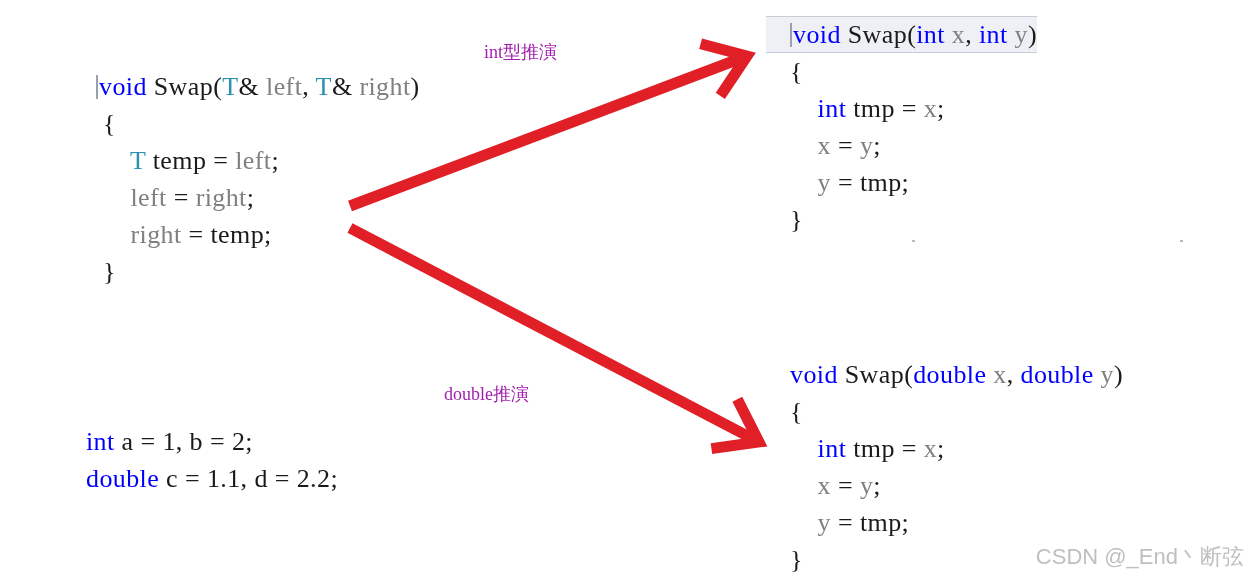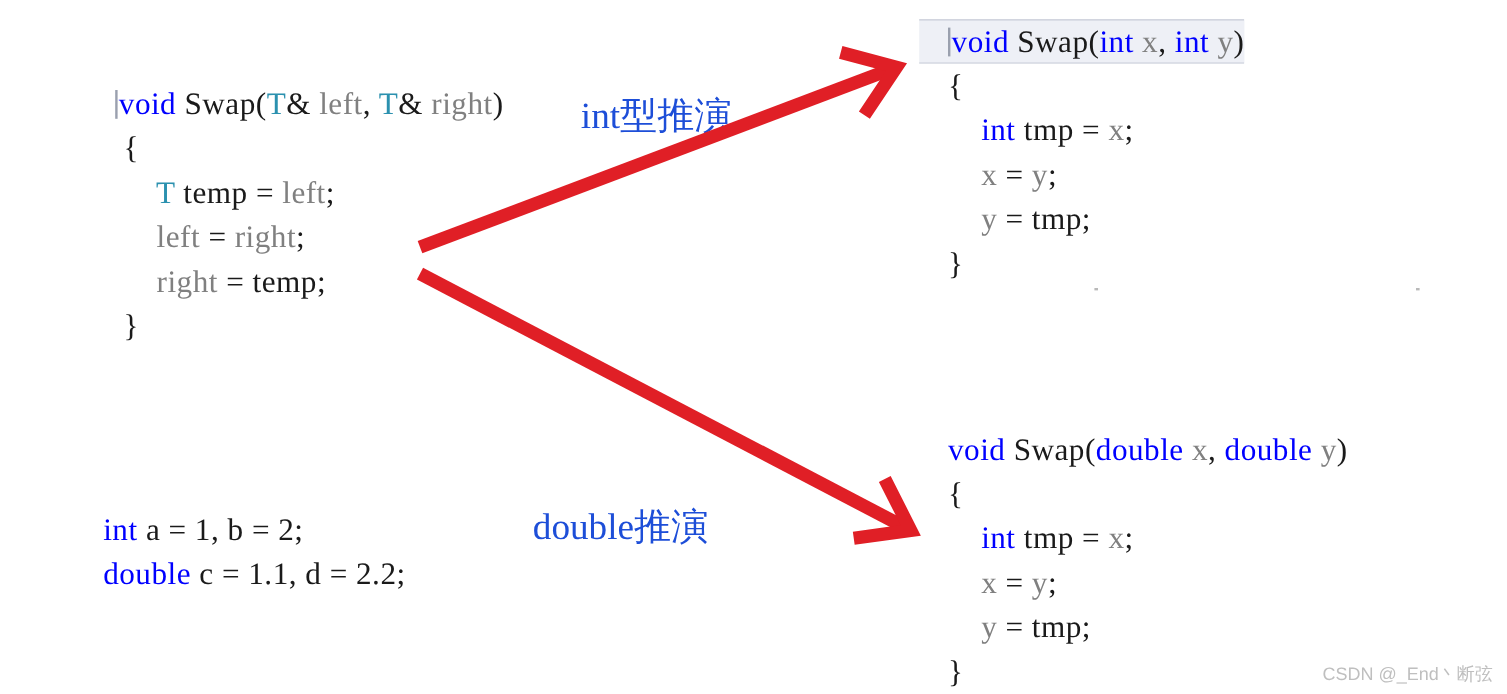--- a/index.html
+++ b/index.html
@@ -53,45 +53,44 @@
     width: 2px;
     height: 24px;
     background: #9aa0ae;
     vertical-align: -4px;
     margin-right: 1px;
   }
 
   
   .anno {
     position: absolute;
-    color: #1d4ed8;
+    color: #a21caf;
     font-family: "Liberation Serif", serif;
-    font-size: 31px;
+    font-size: 18px;
     white-space: nowrap;
-    margin-top: 36px;
   }
 
   
   #arrows {
     position: absolute;
     left: 0;
     top: 0;
     width: 1256px;
     height: 578px;
     pointer-events: none;
   }
 
   
   #watermark {
     position: absolute;
     right: 12px;
     bottom: 6px;
     color: #bfbfbf;
     font-family: "Liberation Sans", sans-serif;
-    font-size: 15px;
+    font-size: 22px;
     white-space: nowrap;
   }
 
   
   .dot {
     position: absolute;
     width: 3px;
     height: 2px;
     background: #b9b9b9;
   }

